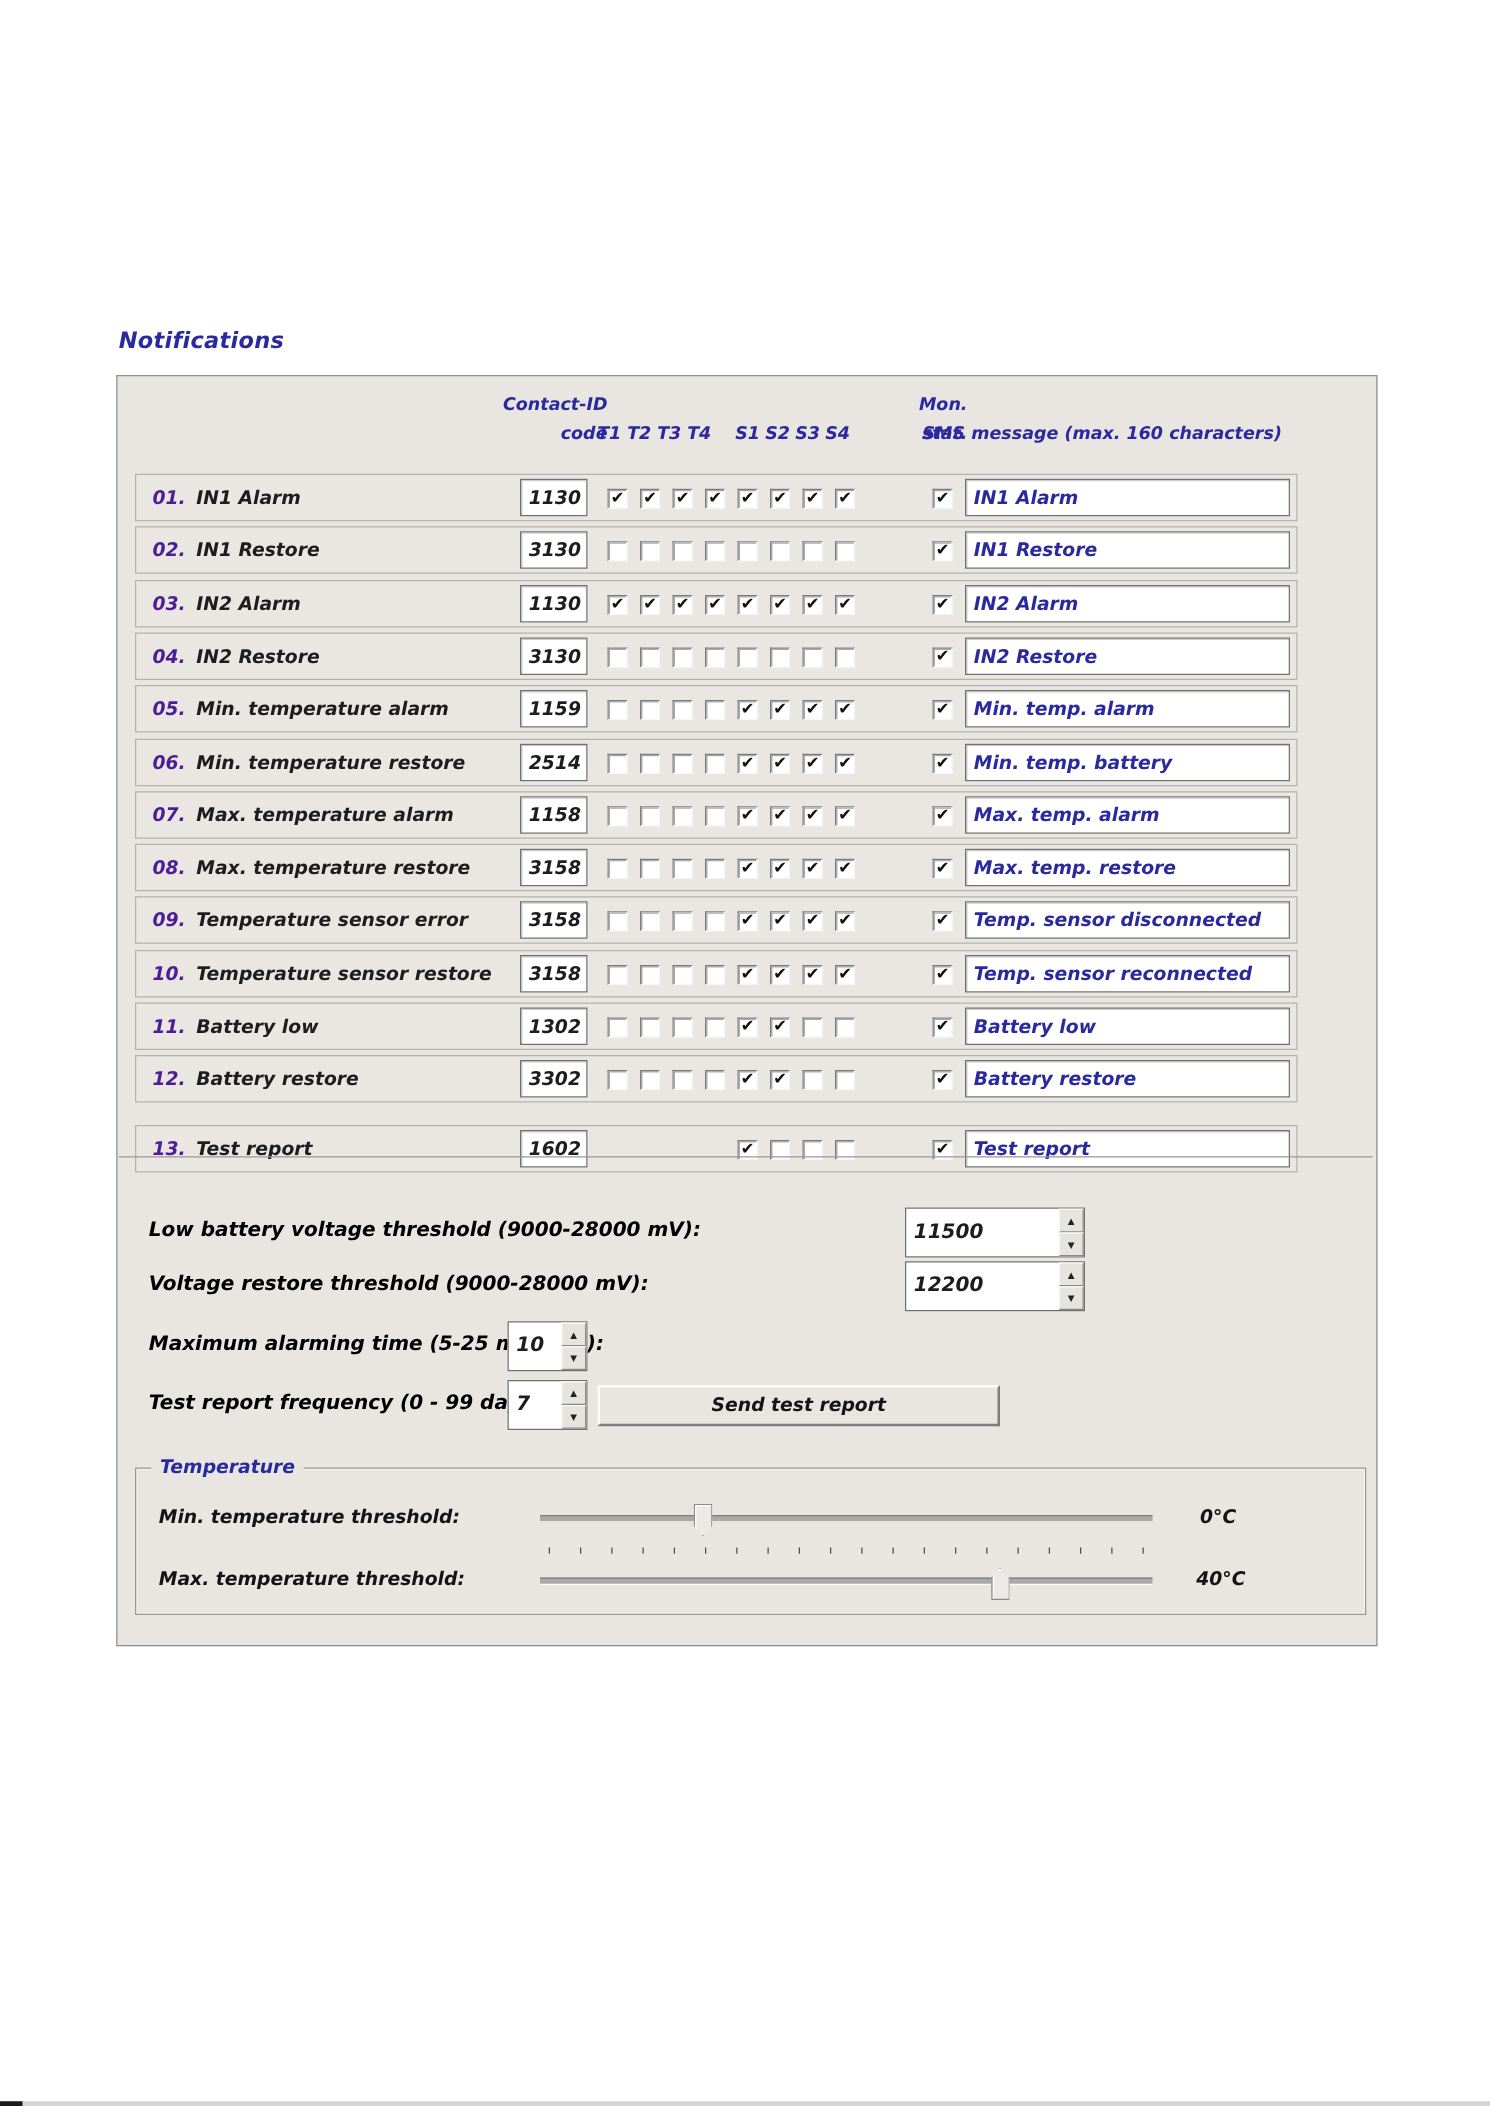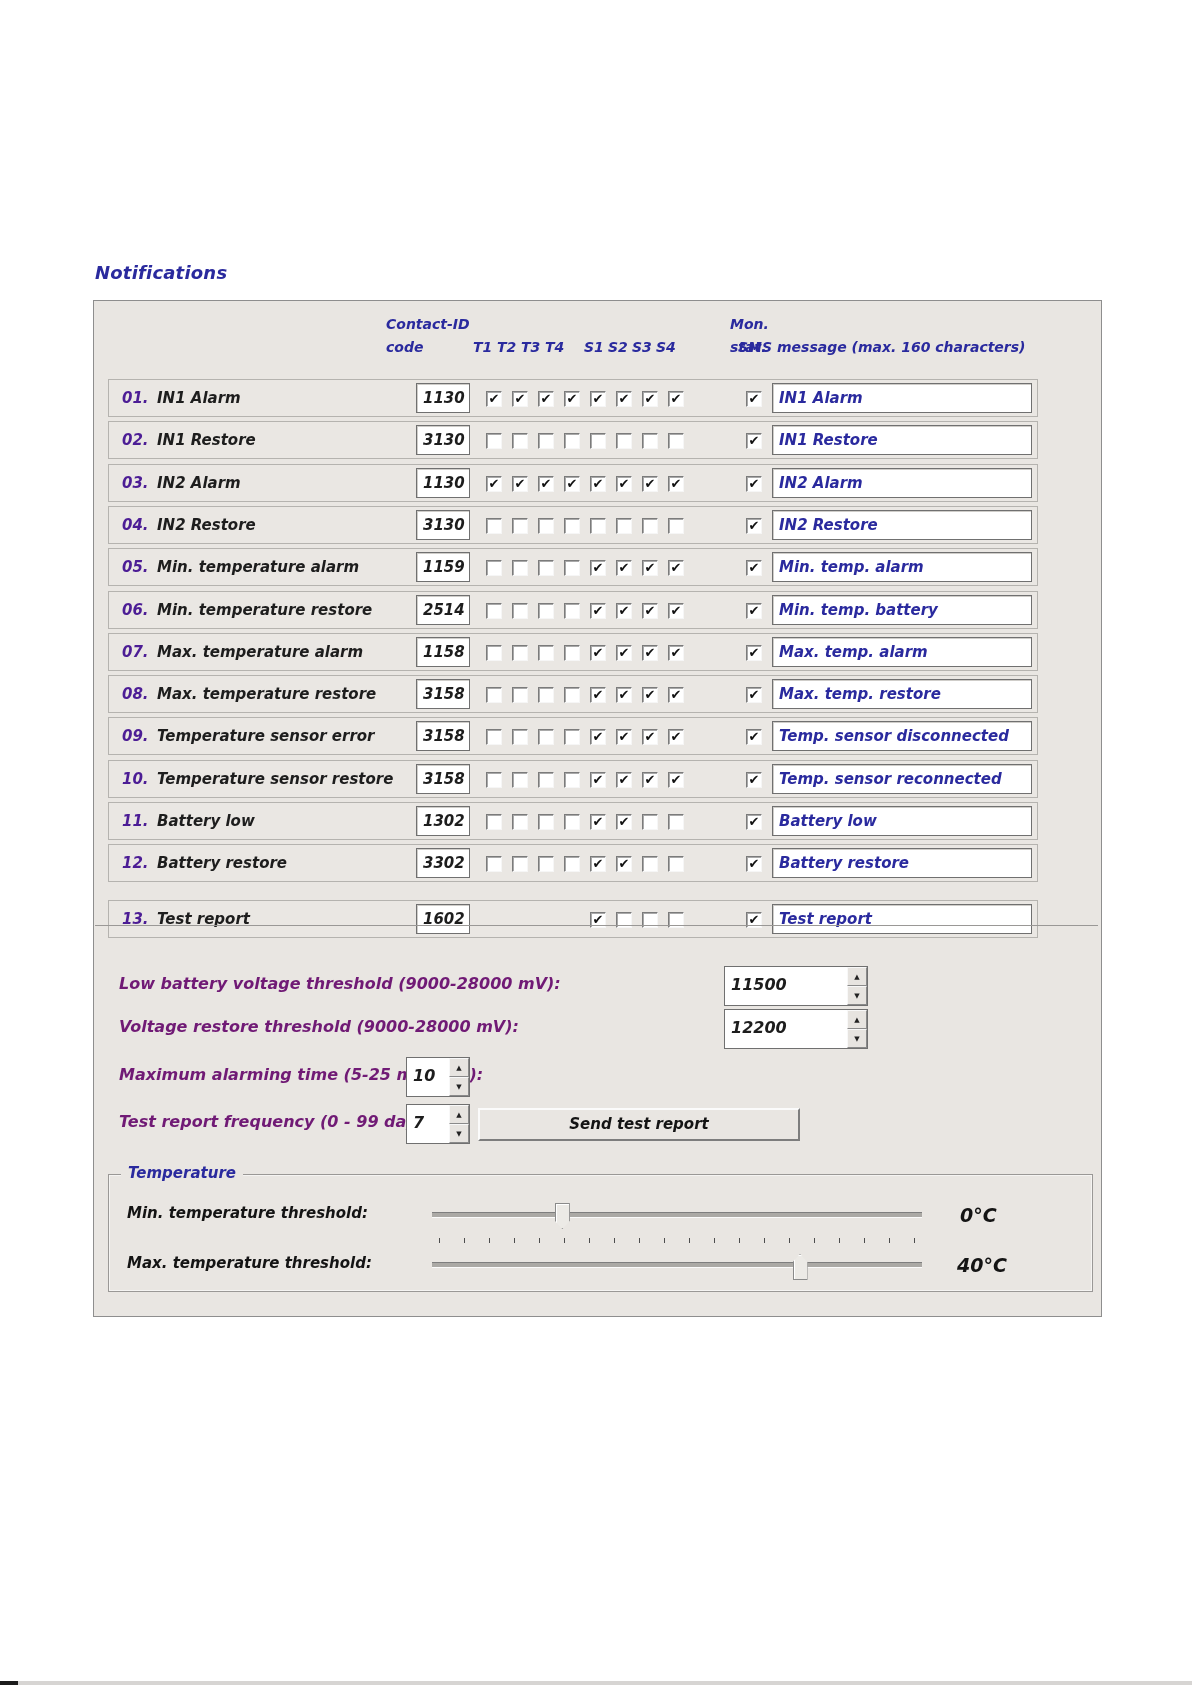--- a/index.html
+++ b/index.html
@@ -3,21 +3,21 @@
 <meta charset="utf-8">
 <style>
   html,body{margin:0;padding:0;background:#ffffff;}
   .stage{position:relative;width:1192px;height:1685px;background:#ffffff;overflow:hidden;
          font-family:"DejaVu Sans",sans-serif;font-style:italic;font-weight:bold;}
   .page-title{position:absolute;left:95px;top:262px;font-size:18px;color:#2a2a9e;letter-spacing:0.2px;}
   .panel{position:absolute;left:93px;top:300px;width:1007px;height:1015px;
          background:#e9e6e2;border:1px solid #8e8e8e;}
   
   .hdr-lbl{position:absolute;color:#2a2a9e;font-size:14px;white-space:nowrap;}
-  .hdr-c{text-align:left;}
+  .hdr-c{text-align:right;}
   
   .t-row{position:absolute;left:14px;width:928px;height:36px;background:#eae7e3;
          border:1px solid #b5b3af;}
   .r-num{position:absolute;left:13px;top:0;line-height:36px;font-size:15px;color:#4c1d95;}
   .r-name{position:absolute;left:48px;top:0;line-height:36px;font-size:15px;color:#1d1d1d;white-space:nowrap;}
   .editbox{position:absolute;background:#ffffff;border:1px solid #707070;
            box-shadow:inset 1px 1px 0 #cfcdc9;color:#1d1d1d;font-size:15px;
            line-height:28px;padding-left:6px;white-space:nowrap;overflow:hidden;}
   .code-box{left:307px;top:3px;width:46px;height:28px;}
   .sms-box{left:663px;top:3px;width:252px;height:28px;color:#2a2a9e;}
@@ -25,21 +25,21 @@
   .cbg-t{left:377px;}
   .cbg-s{left:481px;}
   .cb{display:inline-block;vertical-align:top;width:14px;height:14px;margin-right:10px;
       background:#ffffff;border-top:1px solid #7b7b7b;border-left:1px solid #7b7b7b;
       border-bottom:1px solid #f6f6f6;border-right:1px solid #f6f6f6;
       box-shadow:inset 1px 1px 0 #a9a9a9;
       font-size:13px;line-height:13px;text-align:center;color:#111;font-style:normal;}
   .cb-mon{position:absolute;left:637px;top:11px;margin:0;}
   .divider{position:absolute;left:1px;top:624px;width:1003px;height:0;border-top:1px solid #9a9896;}
   
-  .set-lbl{position:absolute;font-size:16px;color:#701a75;white-space:nowrap;}
+  .set-lbl{position:absolute;font-size:16px;color:#000000;white-space:nowrap;}
   .spin{position:absolute;background:#ffffff;border:1px solid #707070;}
   .spin .val{position:absolute;left:6px;top:0;right:22px;font-size:16px;color:#1d1d1d;line-height:36px;}
   .spin .arrows{position:absolute;right:0;top:0;bottom:0;width:20px;display:flex;flex-direction:column;}
   .spin .sbtn{flex:1;background:#e7e4e0;border:1px solid;border-color:#f8f8f8 #8a8a8a #8a8a8a #f8f8f8;
         font-size:7px;line-height:8px;text-align:center;color:#222;font-style:normal;
         display:flex;align-items:center;justify-content:center;}
   .btn{position:absolute;background:#e9e6e2;border:2px solid;border-color:#fbfbfb #7d7d7d #7d7d7d #fbfbfb;
        font-size:15px;color:#141414;text-align:center;}
   
   .groupbox{position:absolute;left:14px;top:873px;width:983px;height:116px;
@@ -49,21 +49,21 @@
   .sl-lbl{position:absolute;left:18px;font-size:15px;color:#141414;white-space:nowrap;}
   .track{position:absolute;left:323px;width:490px;height:4px;background:#aba9a5;
          border-top:1px solid #7e7e7e;border-bottom:1px solid #fbfbfb;}
   .thumb{position:absolute;width:13px;height:24px;top:-10px;background:#eceae6;
          border:1px solid #8a8a8a;box-shadow:inset 1px 1px 0 #ffffff;}
   .thumb-down{clip-path:polygon(0 0,100% 0,100% 68%,50% 100%,0 68%);}
   .thumb-up{clip-path:polygon(50% 0,100% 32%,100% 100%,0 100%,0 32%);top:-9px;}
   .ticks{position:absolute;left:330px;top:63px;width:476px;height:5px;
          display:flex;justify-content:space-between;}
   .tick{width:1px;height:5px;background:#4d4d4d;}
-  .sl-val{position:absolute;font-size:19px;color:#141414;white-space:nowrap;}
+  .sl-val{position:absolute;font-size:15px;color:#141414;white-space:nowrap;}
   
   .bottom-strip{position:absolute;left:0;top:1681px;width:1192px;height:4px;background:#d7d5d3;}
   .bottom-strip .seg{position:absolute;left:0;top:0;width:18px;height:4px;background:#1c1c1c;}
 </style>
 </head>
 <body>
 
 <div class="stage">
 
   <div class="page-title">Notifications</div>

